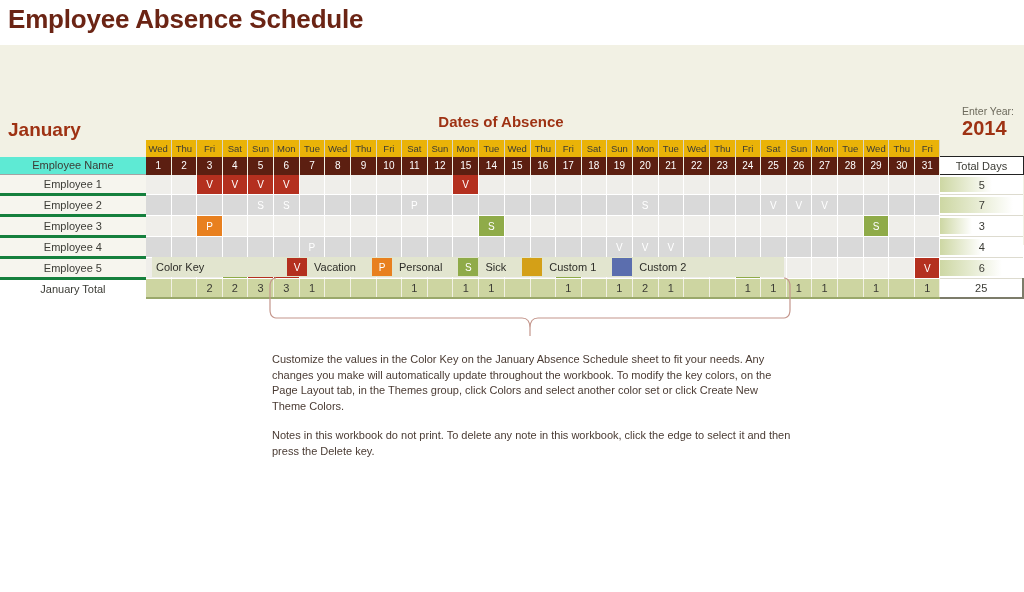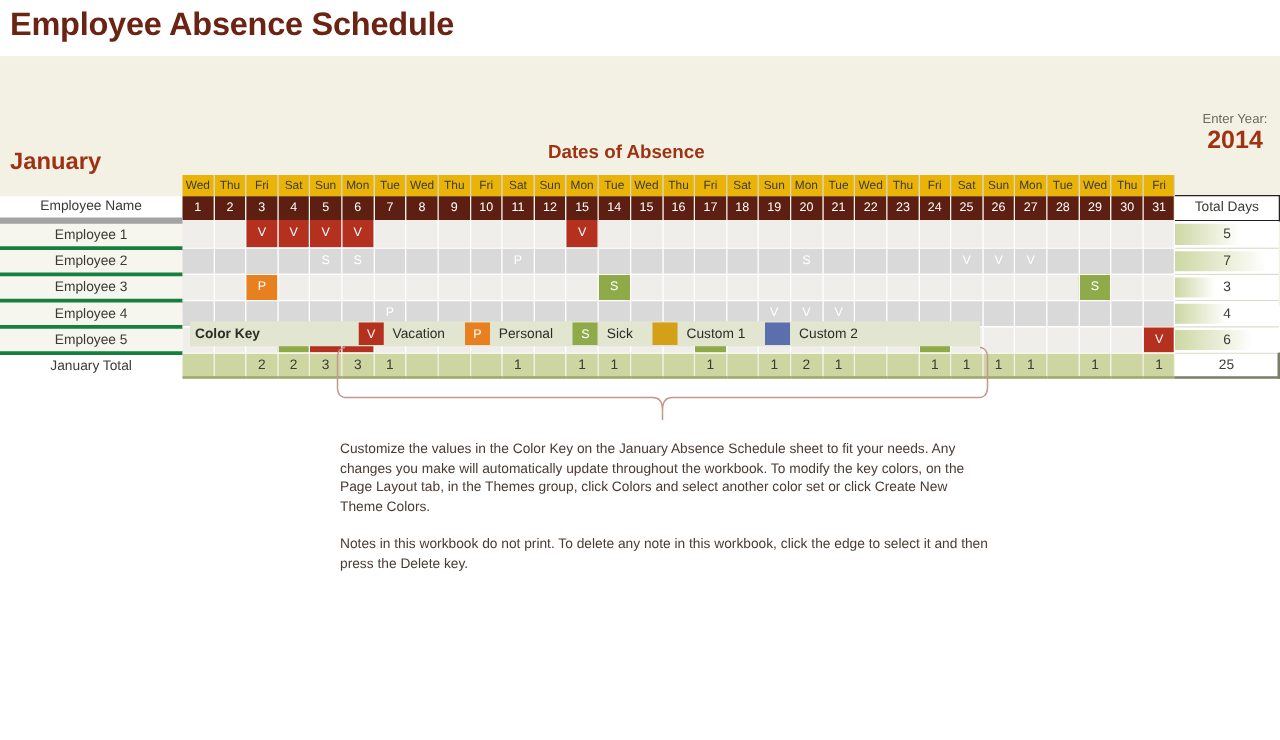--- a/index.html
+++ b/index.html
@@ -40,22 +40,22 @@
     font-size:19px;font-weight:bold;color:#9e3213;
   }
   #dates-of-absence{
     position:absolute;left:0;top:68px;width:1024px;
     text-align:center;
     font-size:15px;font-weight:bold;color:#9e3213;
     pointer-events:none;
   }
   #dates-of-absence span{ margin-left:-22px; display:inline-block;}
   #enter-year-wrap{
-    position:absolute;right:10px;top:44px;
-    text-align:center;
+    position:absolute;right:10px;top:60px;
+    text-align:left;
   }
   #enter-year-label{font-size:10.5px;color:#6d6a5c;line-height:13px;}
   #enter-year-value{font-size:20px;font-weight:bold;color:#9e3213;line-height:21px;}
 
   
   table.grid{
     position:absolute;
     left:0;top:95px;
     border-collapse:collapse;
     table-layout:fixed;
@@ -75,23 +75,23 @@
     border-right:1px solid #d8d6c8;}
   tr.r-dow td.c-name{background:#f2f1e4;border:none;}
   tr.r-dow td.c-total{background:#f2f1e4;border:none;}
 
   tr.r-head td{height:17px;}
   td.daynum{
     background:#5c1f11;color:#ffffff;font-size:10px;
     border-right:1px solid #f2f1e4;
   }
   td.hdr-name{
-    background:#ffffff;color:#3b3b35;text-align:left;
+    background:#5eead4;color:#3b3b35;text-align:left;
     padding-left:8px;font-size:11px;
-    border-bottom:5px solid #a3a3a3;
+    border-bottom:1px solid #a3a3a3;
   }
   td.hdr-total{
     background:#ffffff;color:#3b3b35;font-size:11px;
     border:1.8px solid #222222;
     font-weight:normal;
   }
 
   tr.r-emp td{height:18px;}
   td.empname{
     background:#f6f5ee;color:#3b3b35;text-align:left;
@@ -138,21 +138,21 @@
   }
 
   
   #color-key{
     position:absolute;left:152px;top:257px;
     width:632px;height:20px;
     background:#e2e5cf;
     display:flex;align-items:center;
     font-size:11px;color:#2d2d28;
   }
-  #ck-title{font-weight:bold;width:135px;padding-left:4px;box-sizing:border-box;}
+  #ck-title{font-weight:normal;width:135px;padding-left:4px;box-sizing:border-box;}
   .ck-item{display:flex;align-items:center;}
   .ck-swatch{
     width:20px;height:18px;
     display:flex;align-items:center;justify-content:center;
     color:#ffffff;font-size:10px;
   }
   .ck-label{margin-left:7px;margin-right:16px;white-space:nowrap;}
 
   
   #bracket{position:absolute;left:260px;top:276px;width:540px;height:62px;}

